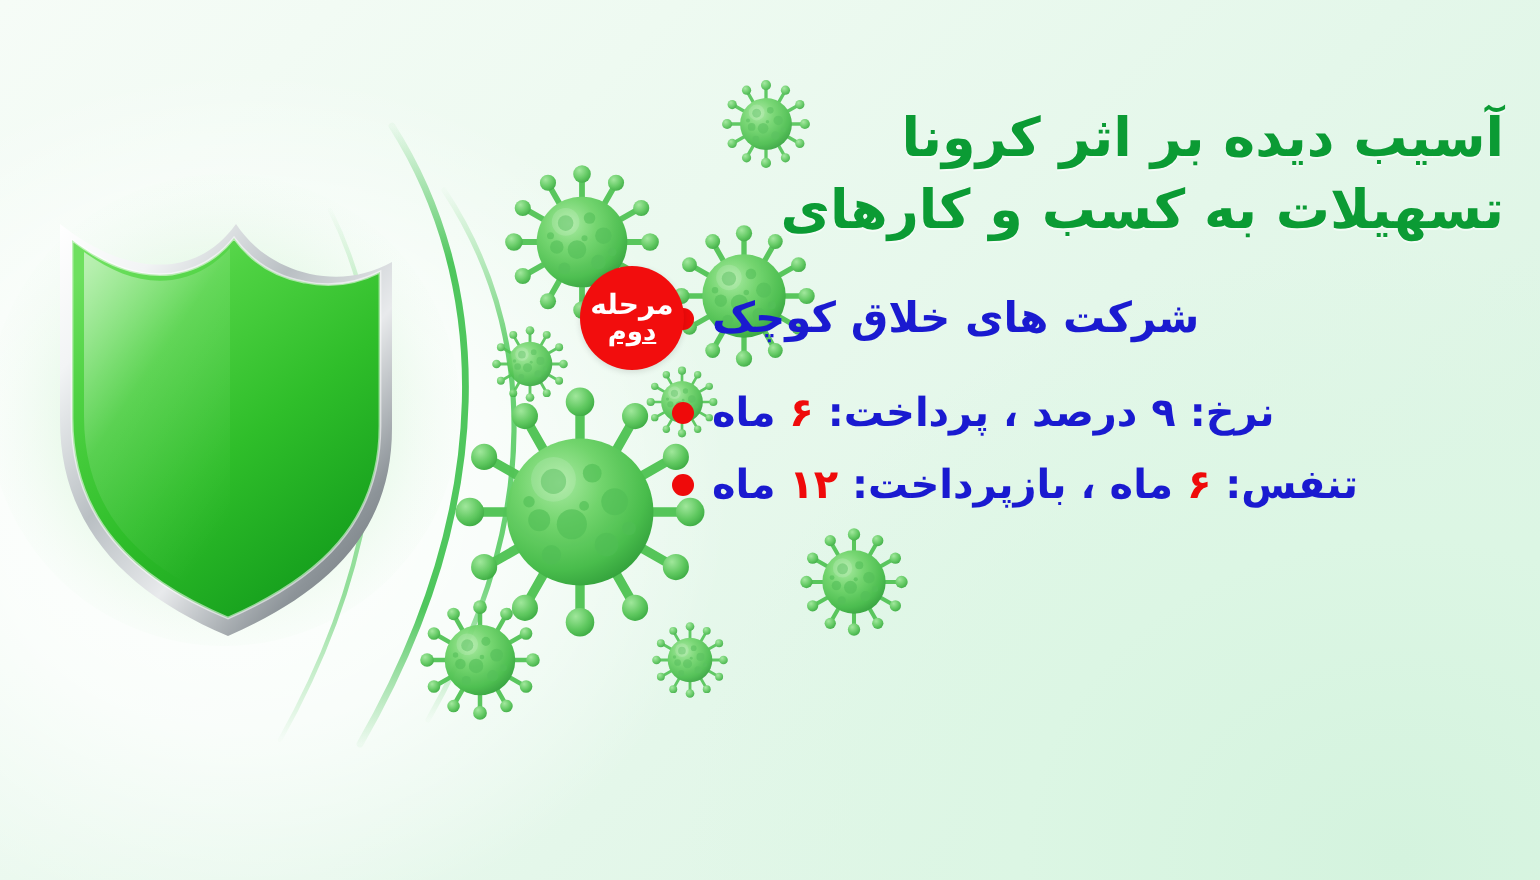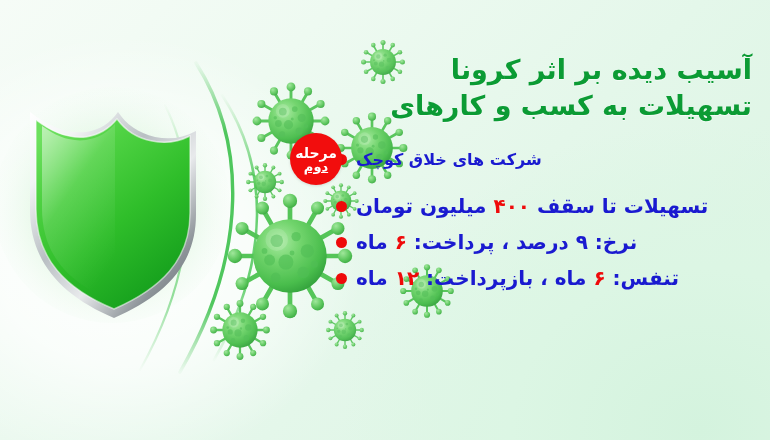--- a/index.html
+++ b/index.html
@@ -35,21 +35,21 @@
   }
   #title-block{margin-bottom:12px;}
 
   #subtitle-row{
     position:relative;
     height:46px;
     margin-bottom:6px;
     display:flex;align-items:center;justify-content:flex-end;
   }
   #subtitle-text{
-    color:#1a1ad0;font-weight:bold;font-size:16px;white-space:nowrap;
+    color:#1a1ad0;font-weight:bold;font-size:21px;white-space:nowrap;
     margin-left:0;
   }
   .bullet{
     width:11px;height:11px;border-radius:50%;
     background:#ef0a0a;flex:0 0 auto;margin-right:9px;margin-left:4px;
   }
   #stage-badge{
     position:absolute;left:-42px;top:-3px;
     width:52px;height:52px;border-radius:50%;
     background:#f20d0d;
@@ -244,24 +244,20 @@
       <div id="stage-badge">
         <span>مرحله</span>
         <span class="second">دوم</span>
       </div>
       <span id="subtitle-text">شرکت های خلاق کوچک</span>
       <span class="bullet"></span>
     </div>
 
     <ul id="facts">
       <li>
-        <span class="fact-text"><span>تسهیلات تا سقف </span><span class="num">۴۰۰</span><span> میلیون تومان</span></span>
-        <span class="bullet"></span>
-      </li>
-      <li>
         <span class="fact-text"><span>نرخ: ۹ درصد ، پرداخت: </span><span class="num">۶</span><span> ماه</span></span>
         <span class="bullet"></span>
       </li>
       <li>
         <span class="fact-text"><span>تنفس: </span><span class="num">۶</span><span> ماه ، بازپرداخت: </span><span class="num">۱۲</span><span> ماه</span></span>
         <span class="bullet"></span>
       </li>
     </ul>
 
   </div>

